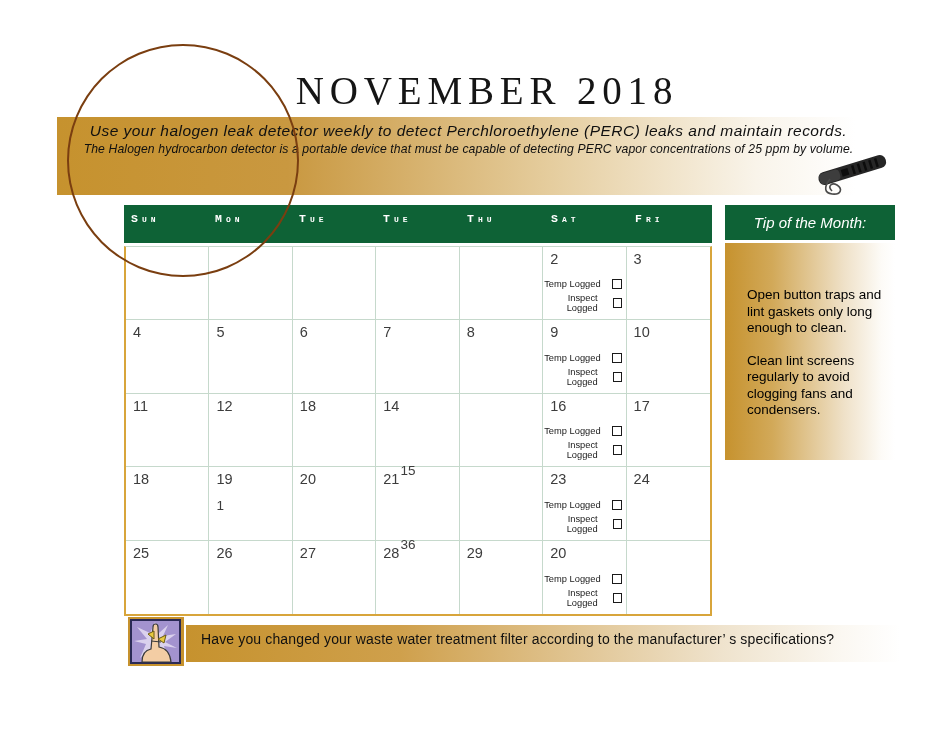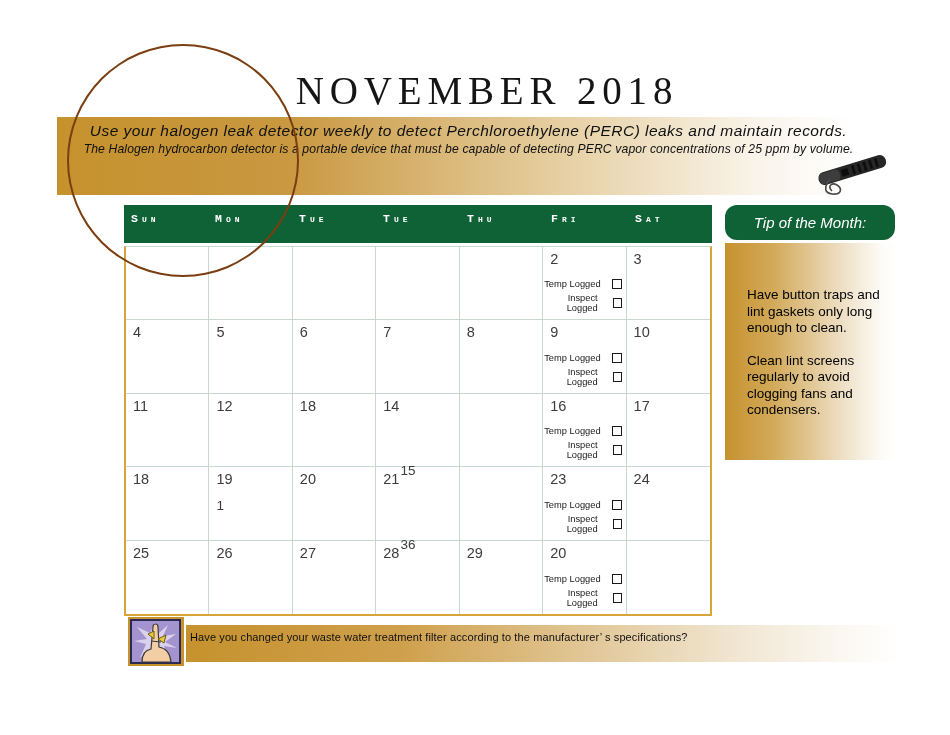--- a/index.html
+++ b/index.html
@@ -68,37 +68,37 @@
   .extra { margin-top:11px; font-size:13.5px; }
   .logged { position:absolute; right:4px; bottom:6px; text-align:right; font-size:9.3px; color:#1a1a1a; }
   .logged-line { display:flex; align-items:center; justify-content:flex-end; gap:15px; margin-top:4px; }
   .logged-line.temp { gap:11px; }
   .cbox { width:8px; height:8px; border:1px solid #1a1a1a; display:inline-block; background:#fff; }
 
   
   .tip-header {
     position:absolute; left:725px; top:205px; width:170px; height:35px;
     background:#0E6236; color:#ffffff; font-style:italic; font-size:15px;
-    display:flex; align-items:center; justify-content:center;border-radius:12px;
+    display:flex; align-items:center; justify-content:center;
   }
   .tip-body {
     position:absolute; left:725px; top:243px; width:170px; height:217px;
     box-sizing:border-box; padding:44px 8px 0 22px;
     background:linear-gradient(90deg,#C6922E 0%,#D2A959 28%,#EFE1C8 70%,#FDFBF7 92%,#fff 100%);
     font-size:13.5px; line-height:16.5px; color:#000;
   }
   .tip-body p { margin:0 0 16px 0; }
 
   
   .reminder { position:absolute; left:128px; top:617px; width:56px; height:49px; }
   .footer-bar {
     position:absolute; left:186px; top:625px; width:714px; height:37px;
-    box-sizing:border-box; padding:6px 0 0 4px;
+    box-sizing:border-box; padding:6px 0 0 15px;
     background:linear-gradient(90deg,#C6922E 0%,#CFA04C 30%,#EFE3CD 75%,#FBF8F2 92%,#fff 100%);
-    font-size:11px; color:#101010; letter-spacing:0.01em;
+    font-size:14px; color:#101010; letter-spacing:0.01em;
   }
 </style>
 </head>
 <body>
 
 <div class="page">
 
   <h1 class="title">NOVEMBER 2018</h1>
 
   <div class="banner">
@@ -121,22 +121,22 @@
   </svg>
 
   <div class="circle"></div>
 
   <div class="cal-header">
       <div class="day-h">Sun</div>
       <div class="day-h">Mon</div>
       <div class="day-h">Tue</div>
       <div class="day-h">Tue</div>
       <div class="day-h">Thu</div>
+      <div class="day-h">Sat</div>
       <div class="day-h">Fri</div>
-      <div class="day-h">Sat</div>
     </div>
   <div class="cal-body">
       <div class="cell"></div>
       <div class="cell"></div>
       <div class="cell"></div>
       <div class="cell"></div>
       <div class="cell"></div>
       <div class="cell"><span>2</span><div class="logged">
           <div class="logged-line temp">
             <span>Temp Logged</span>
@@ -211,21 +211,21 @@
             <span class="cbox"></span>
           </div>
         </div></div>
       <div class="cell last-col last-row"></div>
     </div>
 
   <div class="tip-header">
     <span>Tip of the Month:</span>
   </div>
   <div class="tip-body">
-      <p>Have button traps and lint gaskets only long enough to clean.</p>
+      <p>Open button traps and lint gaskets only long enough to clean.</p>
       <p>Clean lint screens regularly to avoid clogging fans and condensers.</p>
     </div>
 
   <svg class="reminder" viewBox="0 0 56 49">
     <rect x="0" y="0" width="56" height="49" fill="#C6922E"></rect>
     <rect x="3" y="3" width="49" height="43" fill="#a393cf" stroke="#2a2a55" stroke-width="2"></rect>
     <polygon points="27,5 31,16 40,8 35,19 48,17 37,25 49,31 36,29 41,43 30,32 26,45 23,31 12,41 18,27 6,24 19,22 9,10 22,16" fill="#e4dcf2" opacity="0.85"></polygon>
     <path d="M14 45 c 0 -8 4 -12 9 -13 l 2 -22 c 0 -4 5 -4 5 0 l 1 20 c 6 1 11 5 12 15 z" fill="#f3cda4" stroke="#3a3a3a" stroke-width="1.2"></path>
     <path d="M23 24 l 10 1" stroke="#3a3a3a" stroke-width="1"></path>
     <polygon points="26,22 20,17 26,14" fill="#e8c93f" stroke="#6b5a10" stroke-width="1"></polygon>

